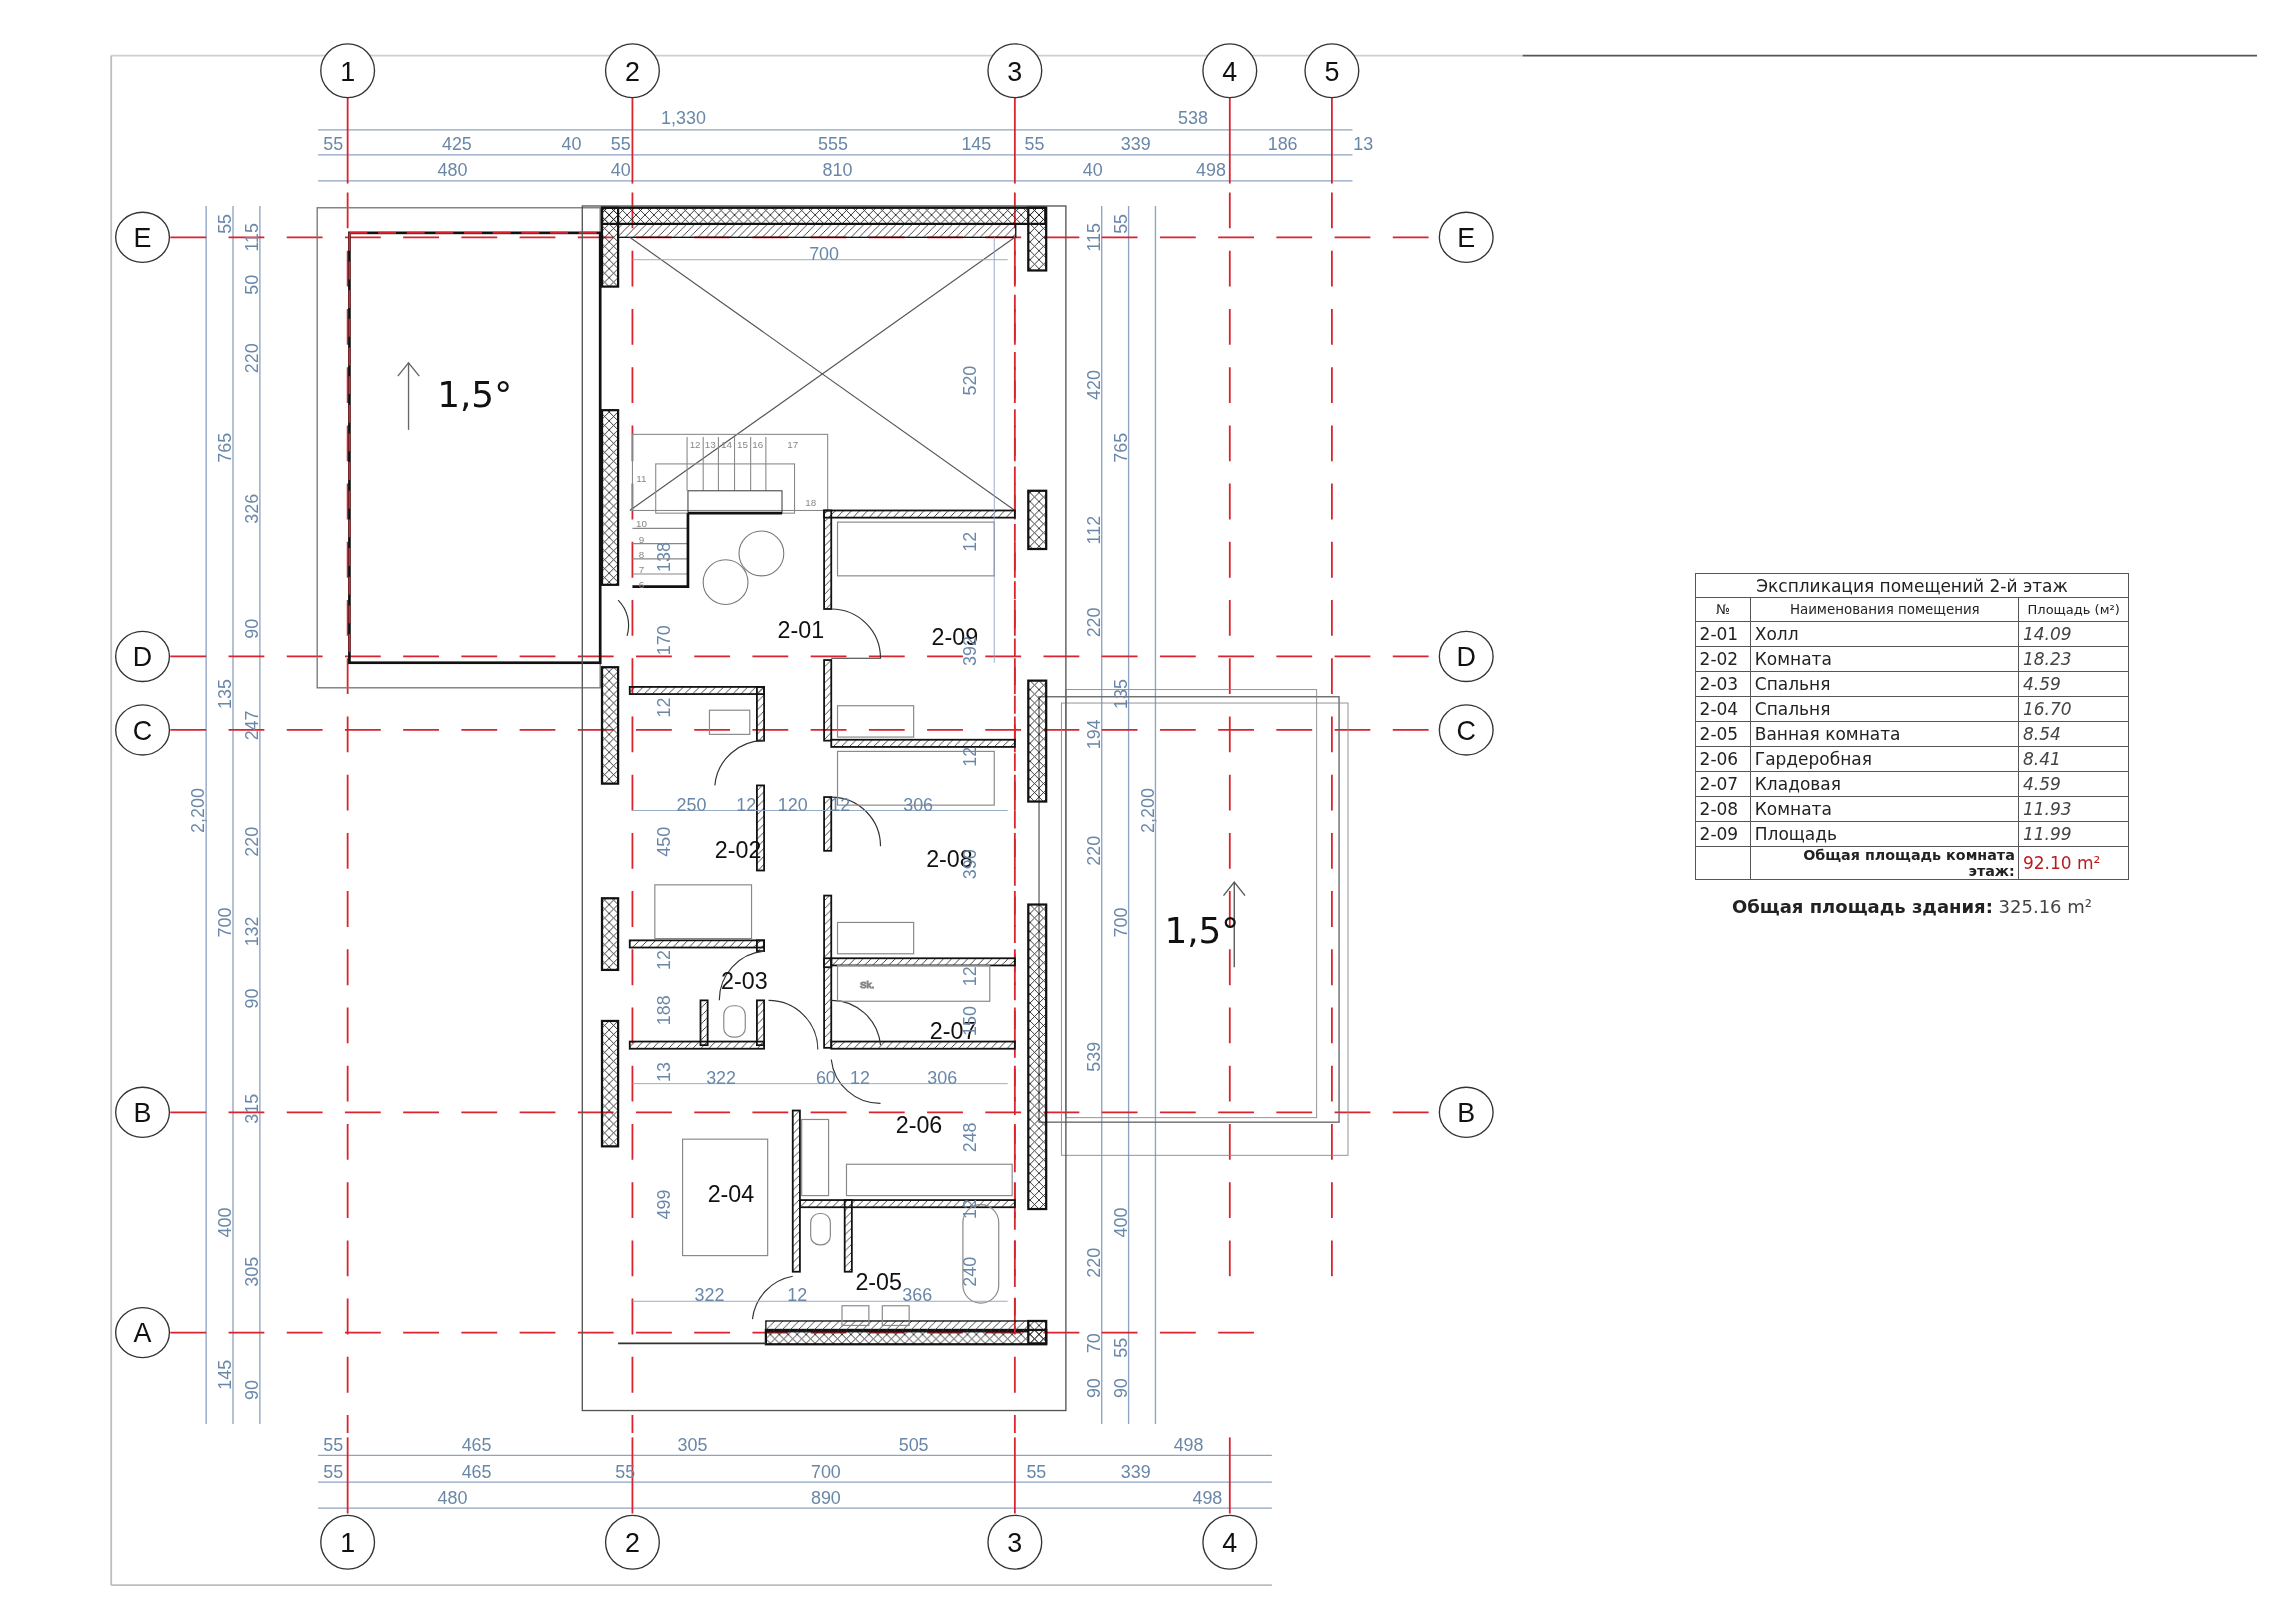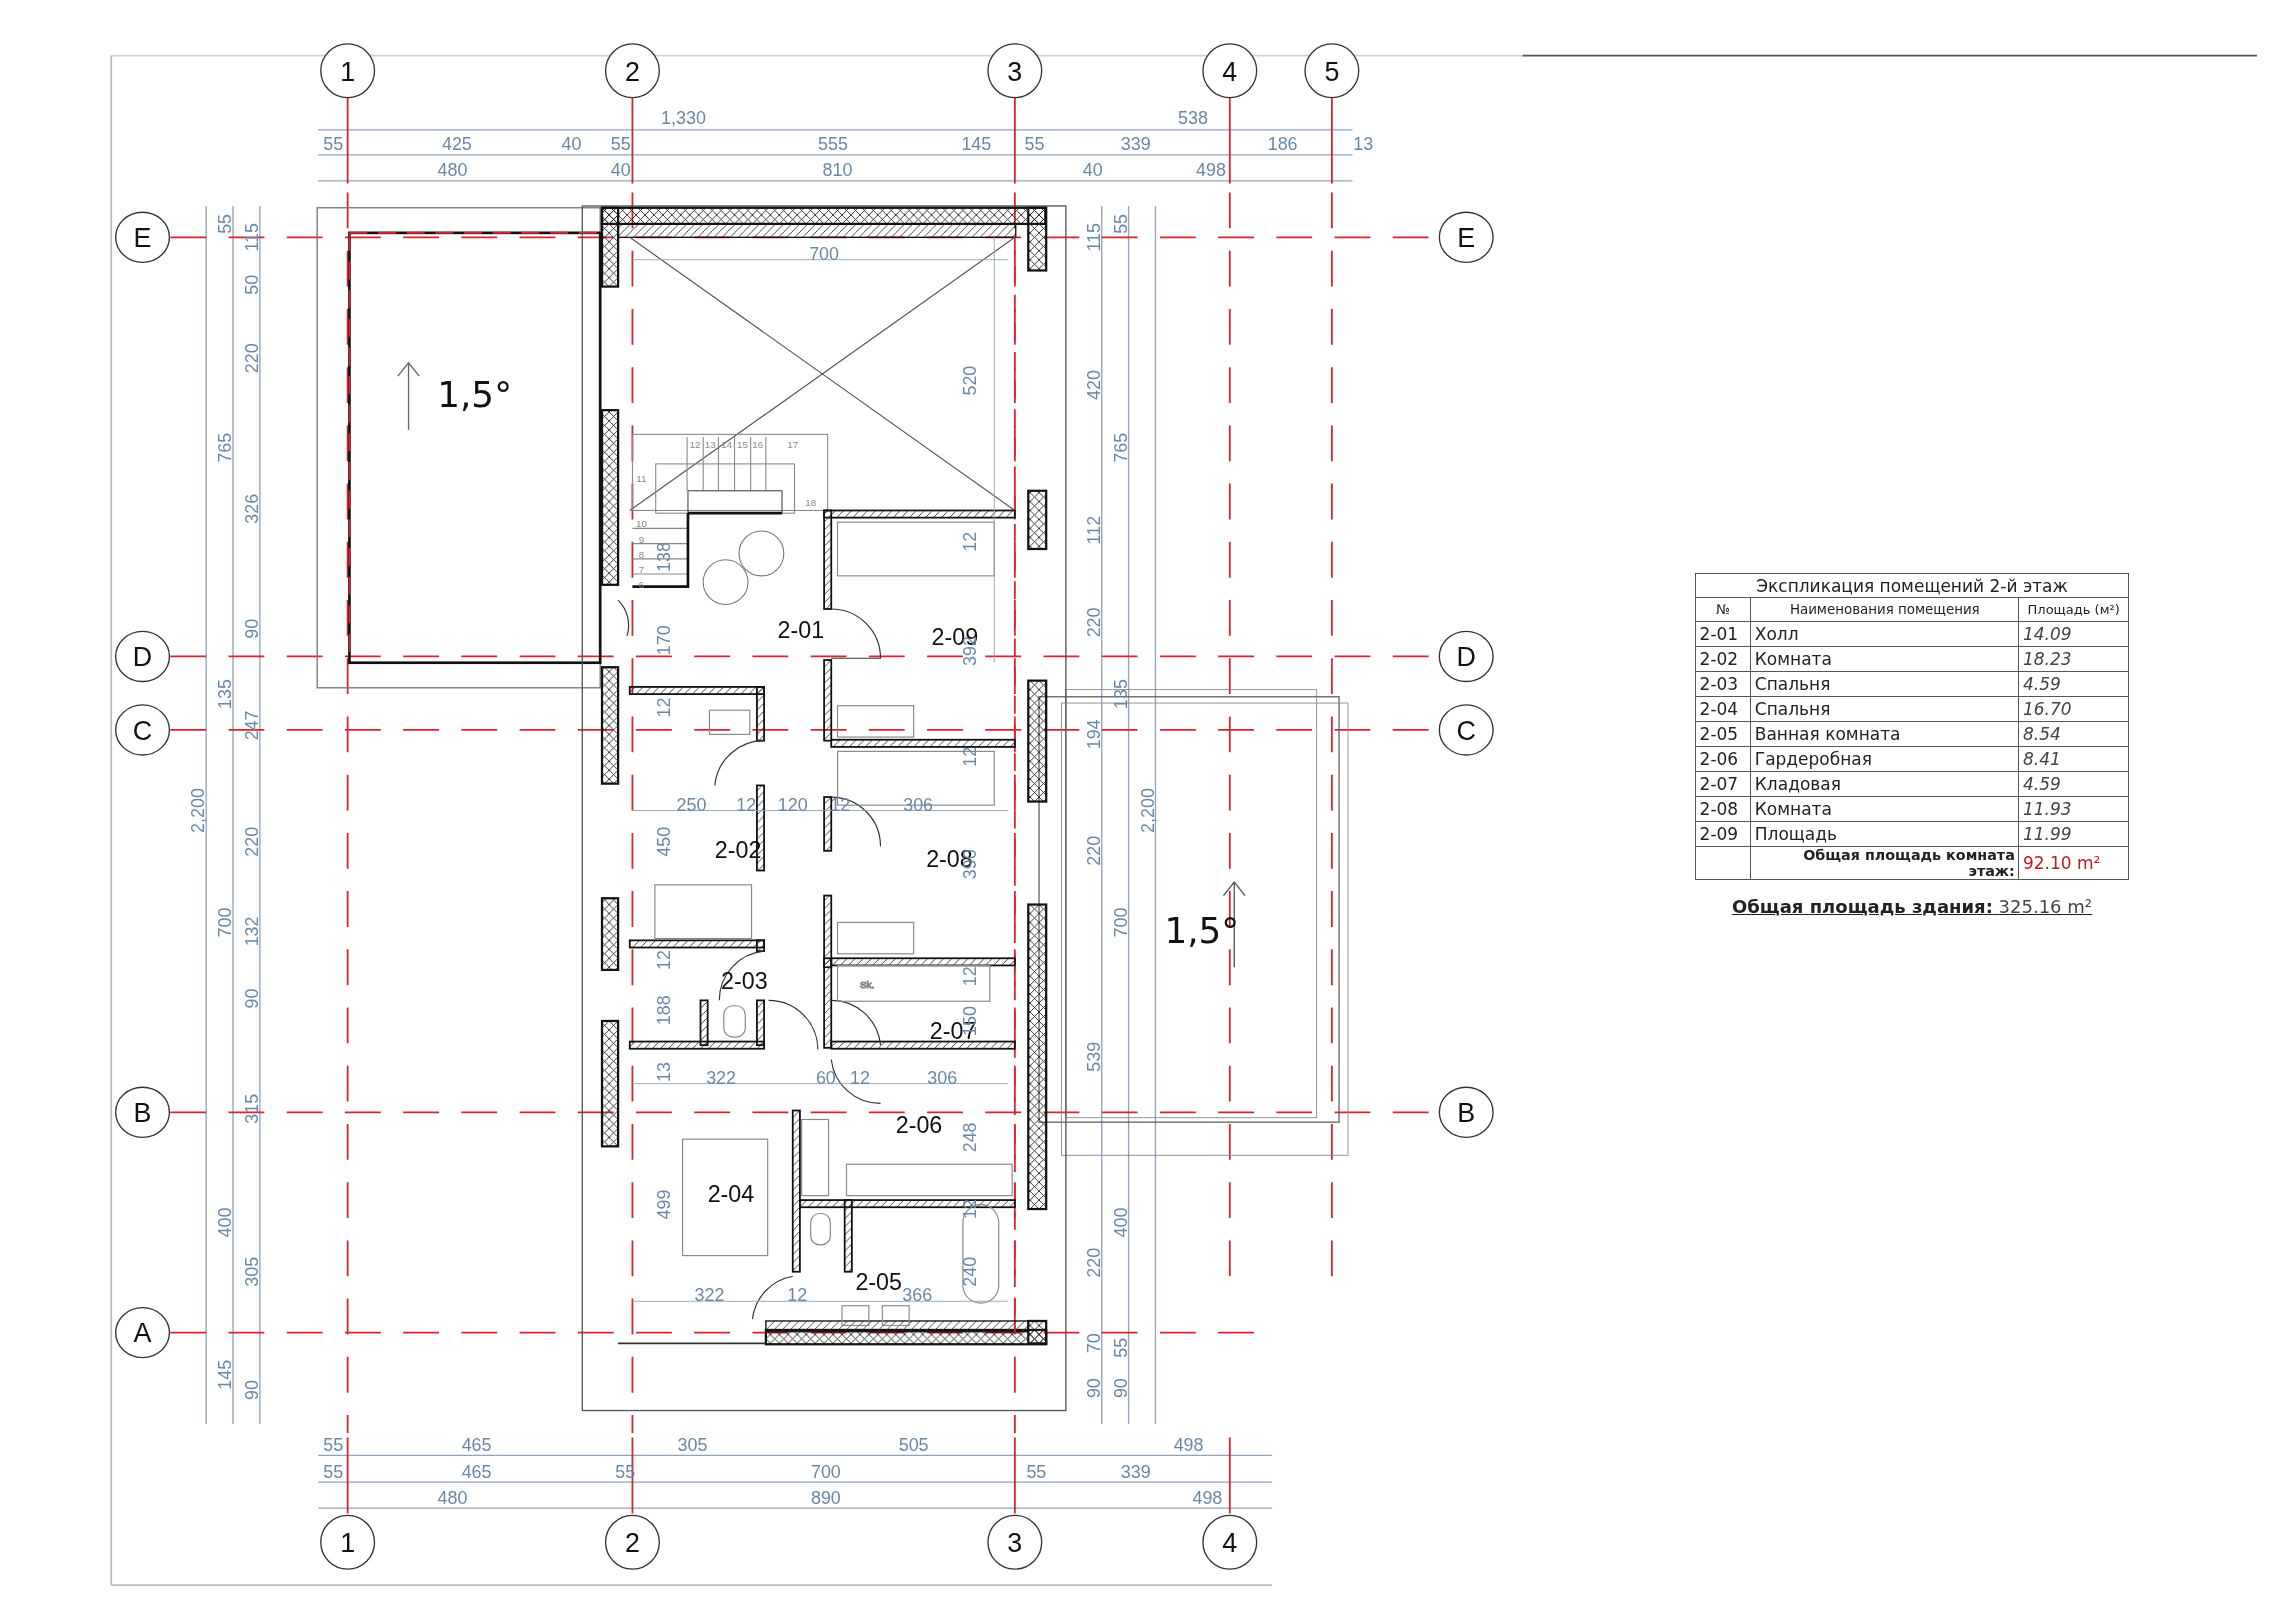--- a/index.html
+++ b/index.html
@@ -14,21 +14,21 @@
   #legend { position: absolute; left: 1695px; top: 573px; width: 434px; font-family: "DejaVu Sans", sans-serif; color: #222; }
   #legend table { border-collapse: collapse; width: 434px; }
   #legend td, #legend th { border: 1.3px solid #555; padding: 0 3.6px; font-weight: normal; margin-left: 35px; }
   #legend .title { text-align: center; font-size: 17px; height: 23px; }
   #legend .head th { font-size: 13.4px; height: 23px; }
   #legend .num { font-size: 17px; width: 47px; height: 24px; line-height: 24px; }
   #legend .name { font-size: 17px; width: 260px; }
   #legend .area { font-size: 17px; color: #444; font-style: italic; }
   #legend .total-label { font-size: 14.3px; font-weight: bold; text-align: right; }
   #legend .total-val { font-size: 17px; color: #b91c1c; }
-  #grand { margin-top: 16px; text-align: center; font-size: 18px; text-decoration: underline; }
+  #grand { margin-top: 16px; text-align: center; font-size: 18px; }
   #grand b { font-weight: bold; }
   #grand span.v { color: #444; }
 </style>
 </head>
 <body>
 
 <svg id="plan" xmlns="http://www.w3.org/2000/svg" width="2293" height="1621" viewBox="0 0 2560 1810">
   <defs>
     <pattern id="cross" width="10" height="10" patternUnits="userSpaceOnUse">
       <path d="M0,0 L10,10 M10,0 L0,10" stroke="#222" stroke-width="1"></path>

